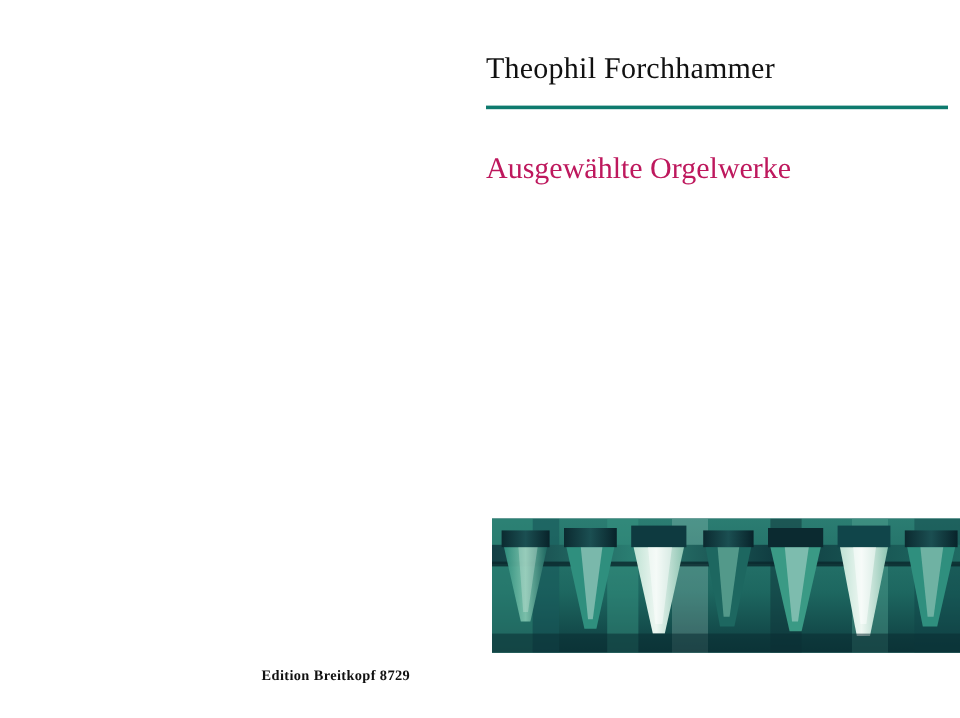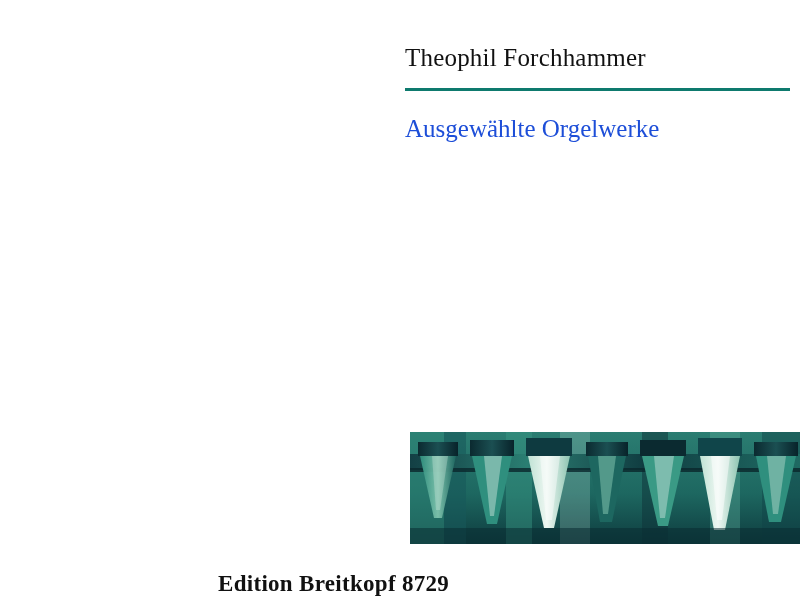--- a/index.html
+++ b/index.html
@@ -33,39 +33,39 @@
     line-height: 1.1;
     white-space: nowrap;
   }
   .rule {
     margin-top: 16px;
     width: 385px;
     height: 3px;
     background: #0e7a6e;
   }
   .title-de {
-    margin-top: 24px;
+    margin-top: 36px;
     font-size: 25px;
-    color: #1d4ed8;
+    color: #be185d;
     line-height: 1.15;
     white-space: nowrap;
   }
   .title-en {
     margin-top: 30px;
     font-size: 25px;
     color: #111111;
     line-height: 1.15;
     white-space: nowrap;
   }
   
   .publisher {
     position: absolute;
     left: 218px;
-    top: 571px;
-    font-size: 23px;
+    top: 556px;
+    font-size: 12px;
     font-weight: bold;
     color: #111111;
     letter-spacing: 0.3px;
     white-space: nowrap;
   }
   
   .artwork {
     position: absolute;
     left: 410px;
     top: 432px;

